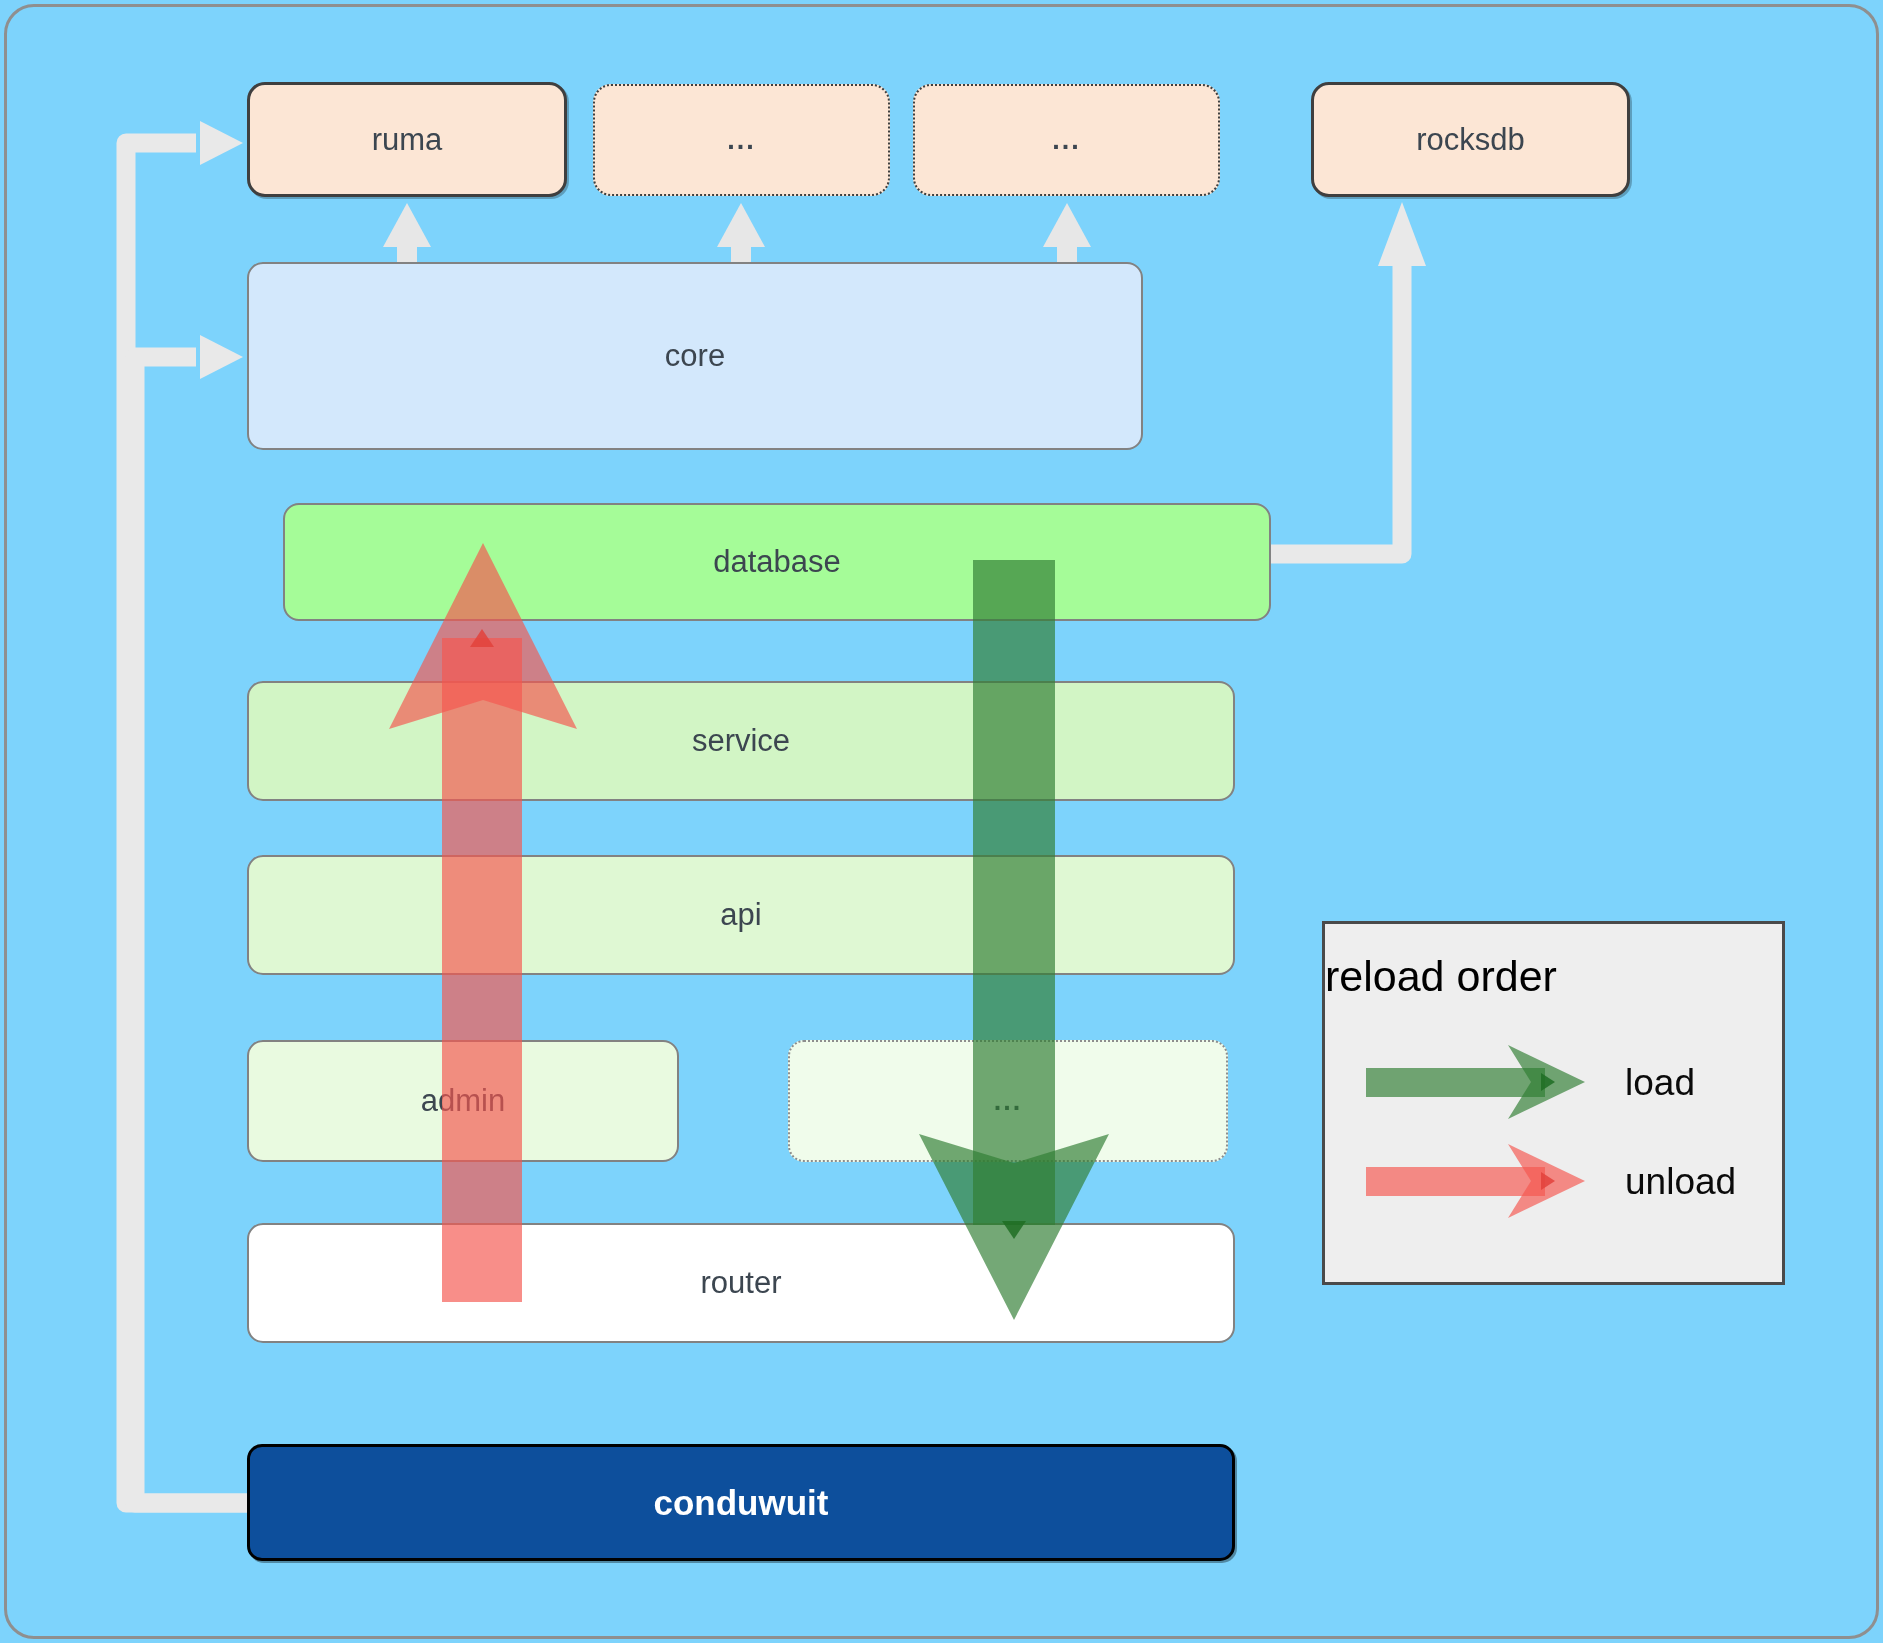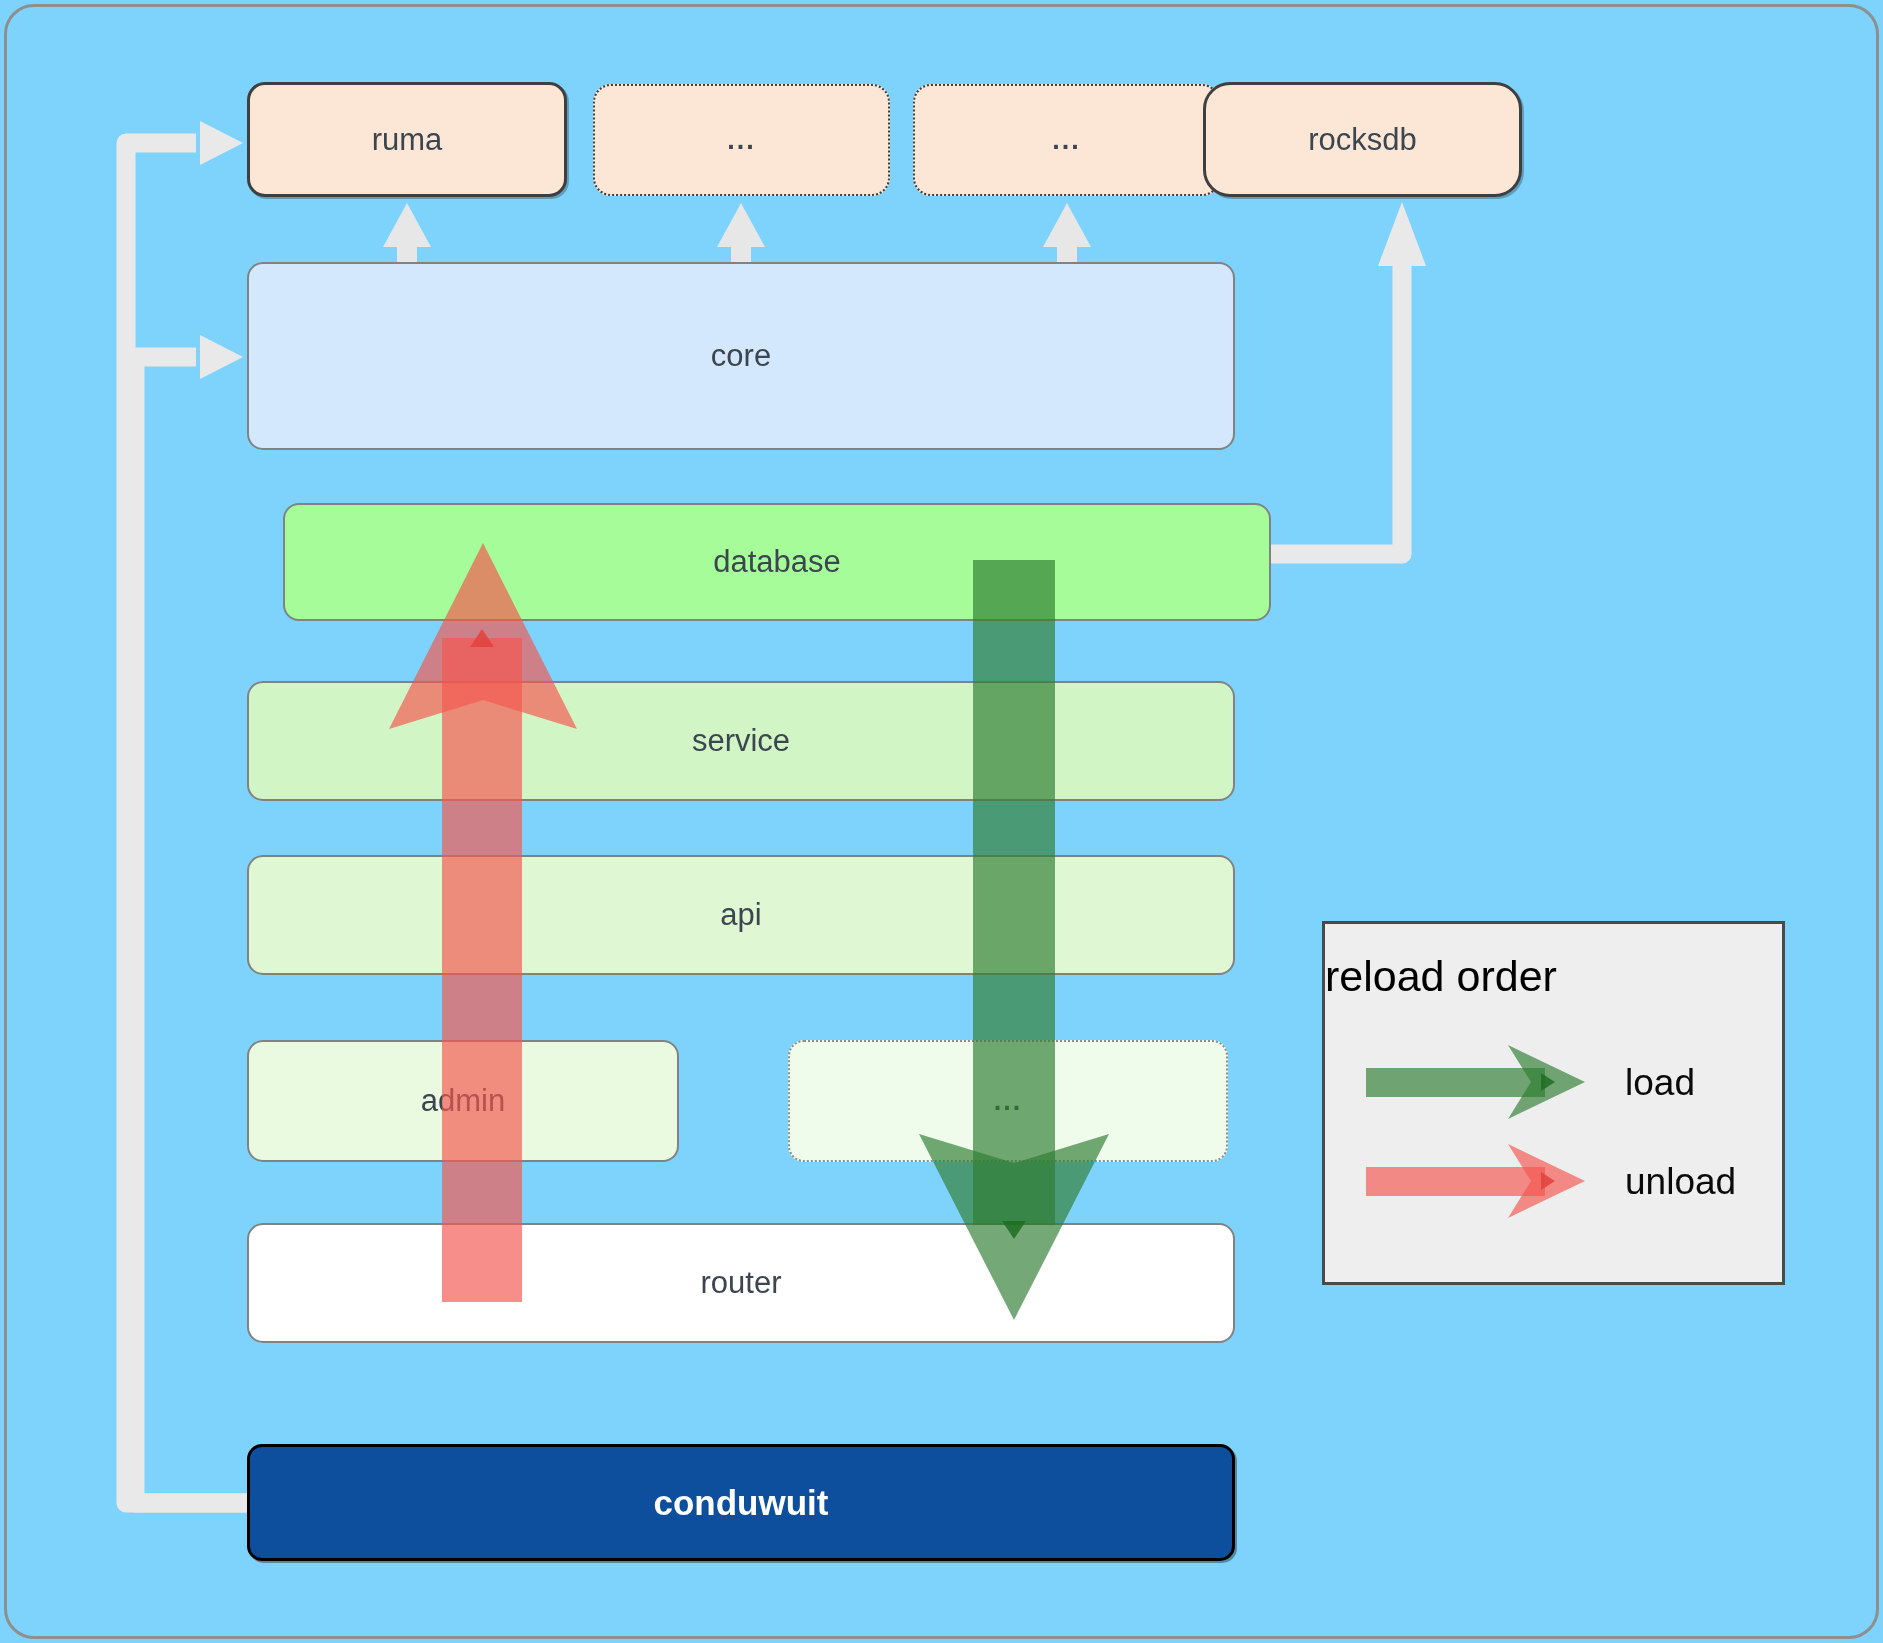--- a/index.html
+++ b/index.html
@@ -81,25 +81,25 @@
 
   <div class="box peach solid-dark" style="left:247px;top:82px;width:320px;height:115px;">
     <span>ruma</span>
   </div>
   <div class="box peach dotted-dark dots" style="left:593px;top:84px;width:297px;height:112px;">
     <span>...</span>
   </div>
   <div class="box peach dotted-dark dots" style="left:913px;top:84px;width:307px;height:112px;">
     <span>...</span>
   </div>
-  <div class="box peach solid-dark" style="left:1203px;top:82px;width:319px;height:115px;border-radius:27px;">
+  <div class="box peach solid-dark" style="left:1311px;top:82px;width:319px;height:115px;">
     <span>rocksdb</span>
   </div>
 
-  <div class="box blue gray-border" style="left:247px;top:262px;width:988px;height:188px;">
+  <div class="box blue gray-border" style="left:247px;top:262px;width:896px;height:188px;">
     <span>core</span>
   </div>
   <div class="box grn1 gray-border" style="left:247px;top:503px;width:988px;height:118px;">
     <span>database</span>
   </div>
   <div class="box grn2 gray-border" style="left:247px;top:681px;width:988px;height:120px;">
     <span>service</span>
   </div>
   <div class="box grn4 gray-border" style="left:247px;top:1040px;width:432px;height:122px;">
     <span>admin</span>

